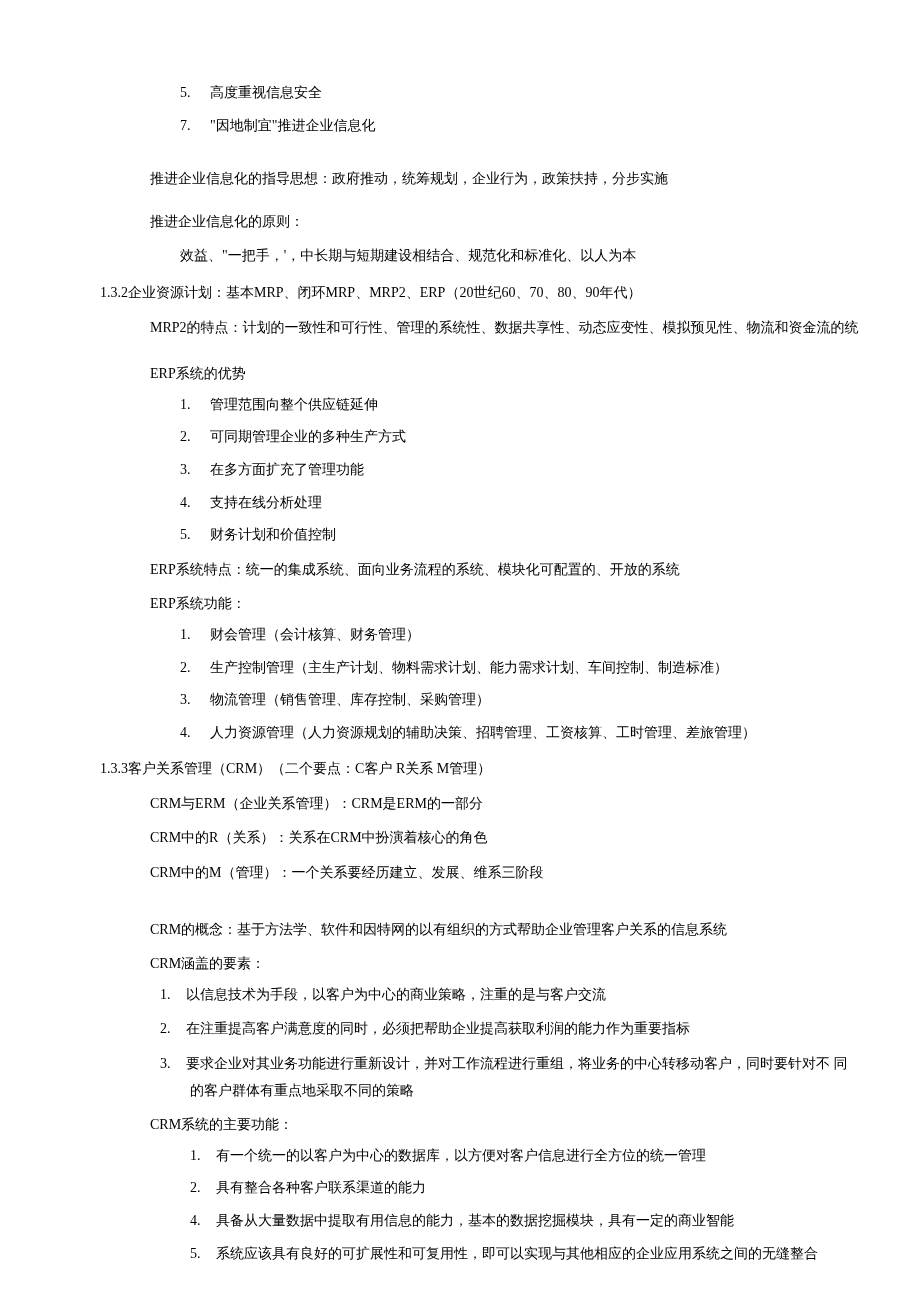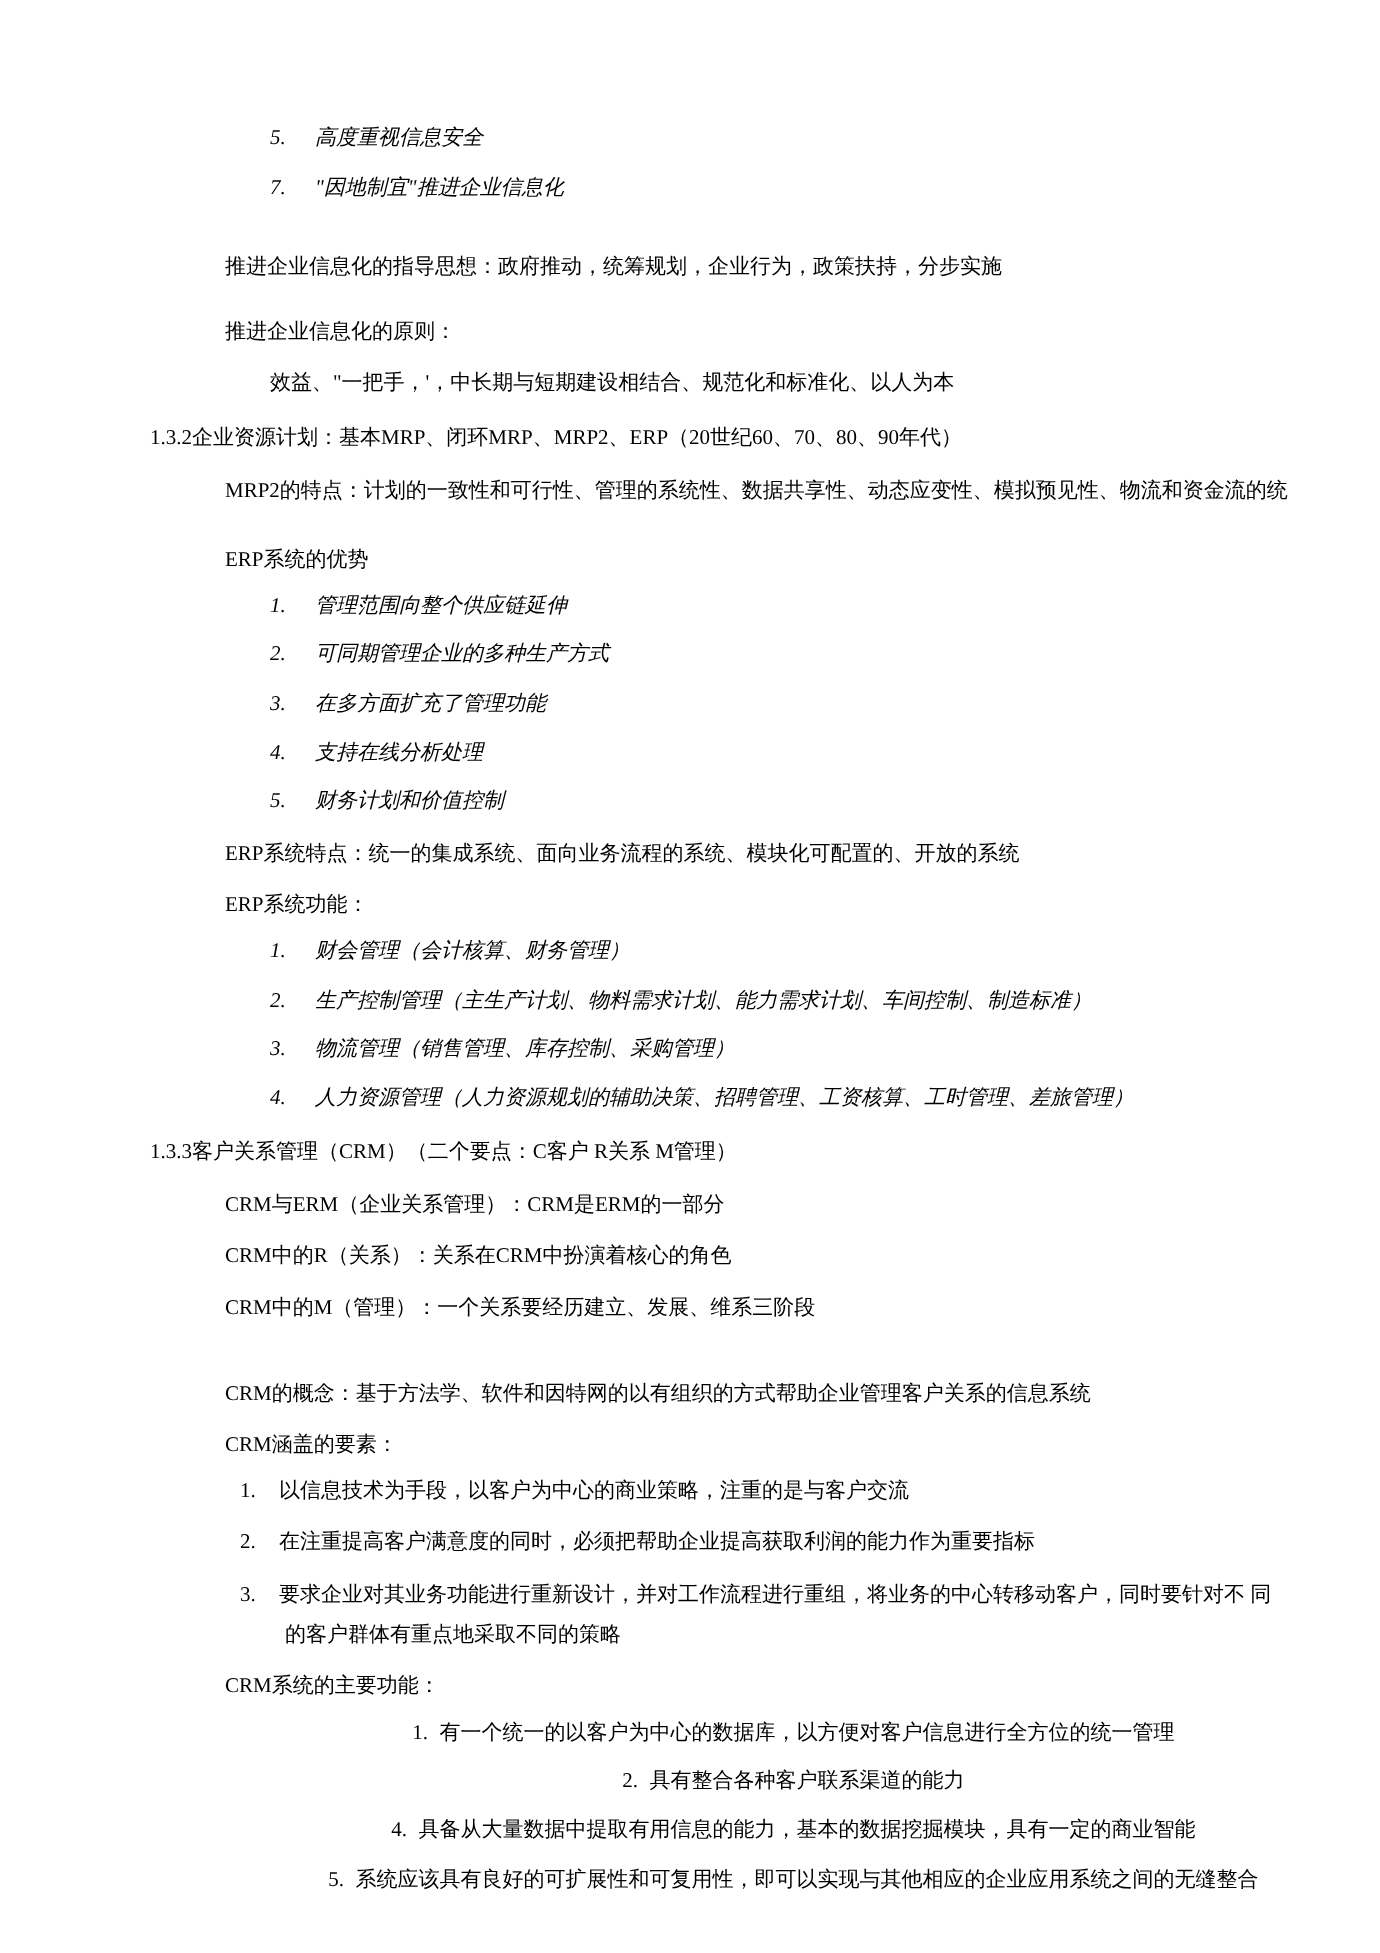--- a/index.html
+++ b/index.html
@@ -9,21 +9,20 @@
       color: #000;
       background: #fff;
       margin: 0;
       padding: 80px 60px 60px 60px;
       width: 920px;
       box-sizing: border-box;
     }
     .numbered-item {
       padding-left: 120px;
       margin-bottom: 6px;
-      font-style: italic;
     }
     .numbered-item .num {
       display: inline-block;
       width: 30px;
     }
     .para {
       padding-left: 90px;
       margin-top: 27px;
       margin-bottom: 4px;
     }
@@ -48,21 +47,20 @@
       text-indent: -30px;
     }
     .numbered-item-b .num {
       display: inline-block;
       width: 26px;
       text-indent: 0;
     }
     .numbered-item-c {
       padding-left: 130px;
       margin-bottom: 6px;
-      text-align: center;
     }
     .numbered-item-c .num {
       display: inline-block;
       width: 26px;
     }
     .gap-small { height: 8px; }
   </style>
 </head>
 <body>
 

